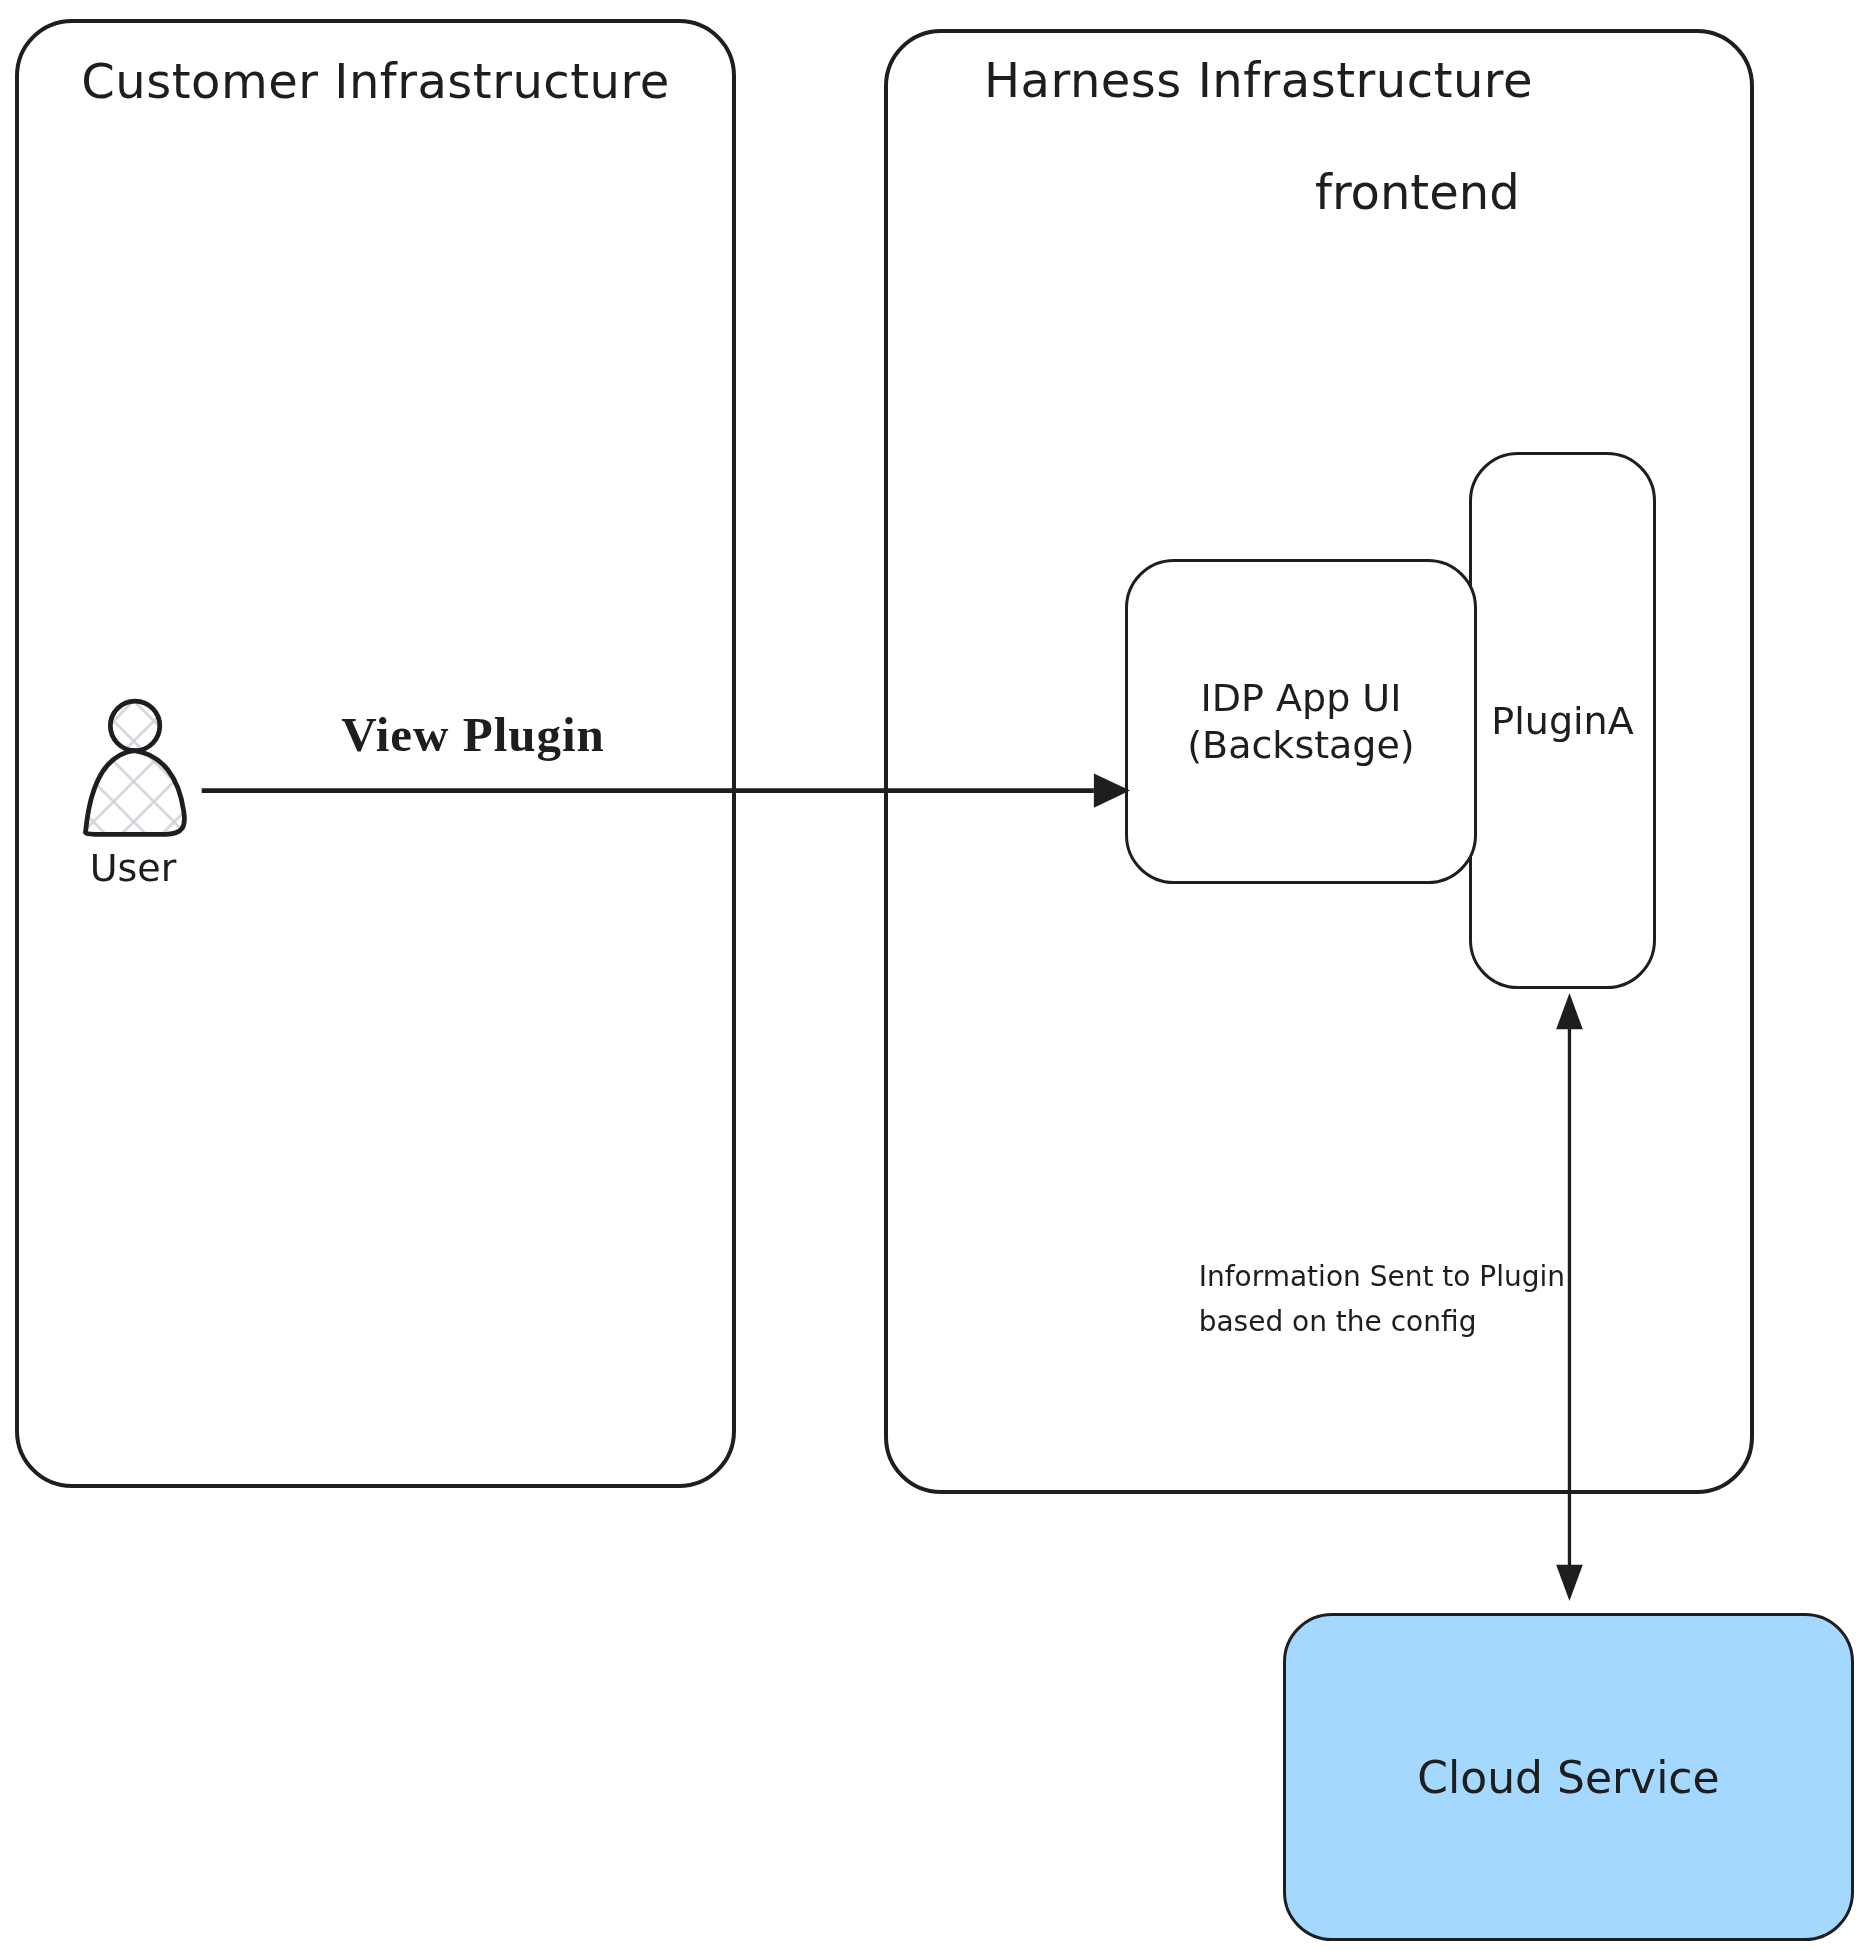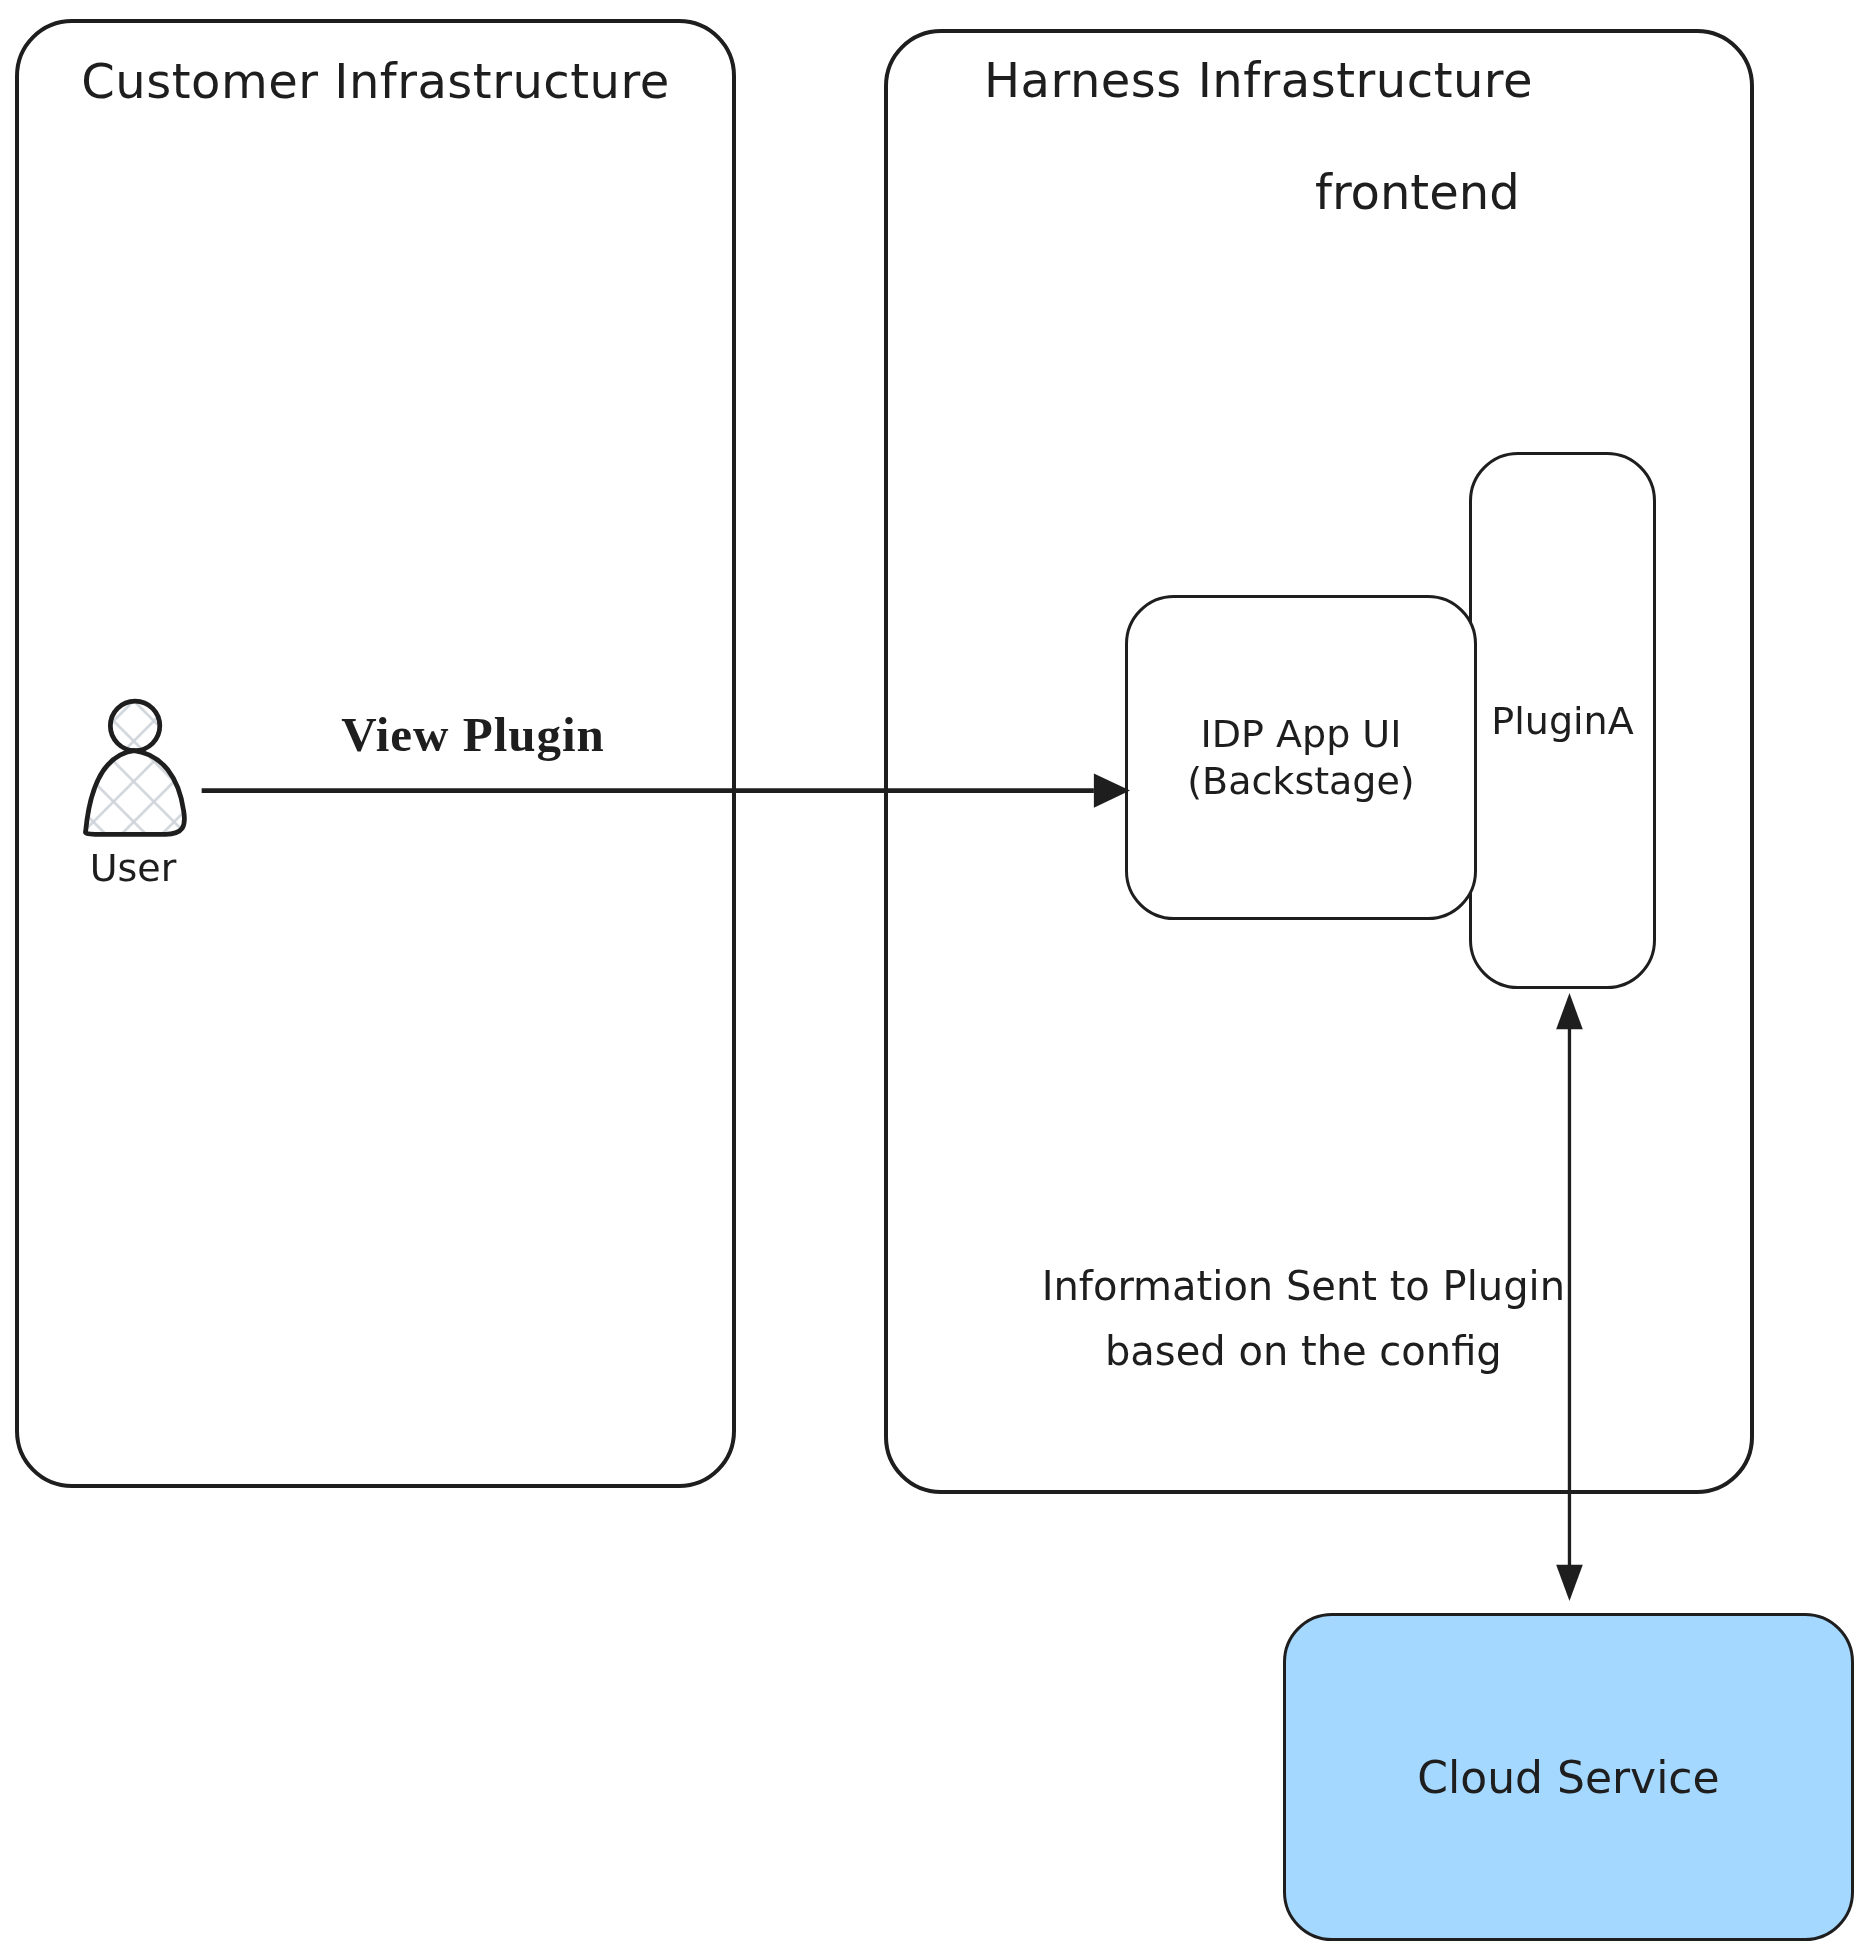--- a/index.html
+++ b/index.html
@@ -46,37 +46,37 @@
     justify-content:center;
     width:100%;height:100%;
     text-align:center;
   }
   .label{
     position:absolute;
     white-space:nowrap;
   }
   #customer-box{left:15px;top:19px;width:721px;height:1469px;}
   #harness-box{left:884px;top:28.5px;width:870px;height:1465px;}
-  #idp-box{left:1125px;top:559px;width:352px;height:325px;z-index:3;margin-top:36px;}
+  #idp-box{left:1125px;top:559px;width:352px;height:325px;z-index:3;}
   #plugin-box{left:1469px;top:452px;width:187px;height:537px;z-index:2;}
   #cloud-box{left:1283px;top:1605px;width:571px;height:328px;background:var(--cloud-fill);z-index:2;margin-top:8px;}
   #idp-box .box-center{font-size:38px;line-height:1.22;}
   #plugin-box .box-center{font-size:38px;}
   #cloud-box .box-center{font-size:44px;}
   #view-plugin-label{
     left:473px;top:706px;
     transform:translateX(-50%);
     font-size:49px;font-weight:bold;
     letter-spacing:1px;
     font-family:Liberation Serif, serif;
   }
   #info-label{
     right:306px;top:1254px;
-    text-align:center;
-    font-size:40px;
+    text-align:left;
+    font-size:28px;
     line-height:1.62;
   }
   #user-label{
     left:133px;top:846px;
     transform:translateX(-50%);
     font-size:38px;
   }
   #frontend-label{
     left:1315px;top:164px;
     font-size:48px;

